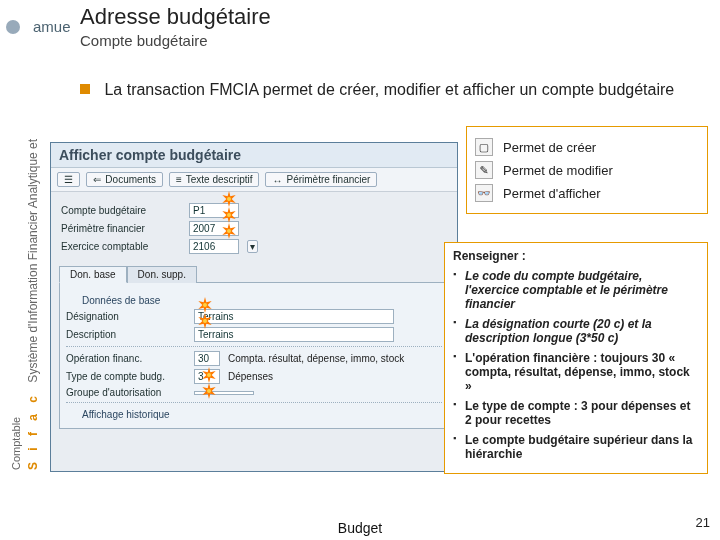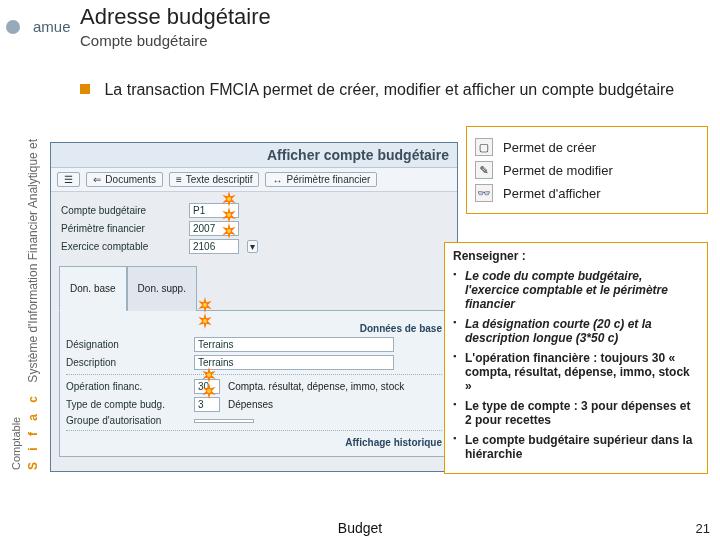--- a/index.html
+++ b/index.html
@@ -70,21 +70,20 @@
     position: absolute; left: 50px; top: 142px;
     width: 408px; height: 330px;
     border: 1px solid #5b7e9a;
     background: #e9edf2;
     font-size: 10px;
   }
   .sap-title {
     background: #e1eaf3; color: #3c4d5c;
     font-weight: bold; font-size: 14px; padding: 4px 8px;
     border-bottom: 1px solid #b9c7d3;
-    text-align: right;
   }
   .sap-toolbar {
     display: flex; gap: 6px; padding: 4px 6px;
     background: #f1f4f8; border-bottom: 1px solid #c7cfd8;
   }
   .sap-btn {
     display: flex; align-items: center; gap: 4px;
     background: #f6f7fa; border: 1px solid #9caec0;
     padding: 1px 6px; border-radius: 2px; font-size: 10px; color: #233;
     white-space: nowrap;
@@ -93,29 +92,29 @@
   .sap-form { padding: 8px 10px; }
   .sap-row { display: flex; align-items: center; margin: 3px 0; gap: 8px; }
   .sap-label { width: 120px; color: #233; }
   .sap-input {
     background: #fff; border: 1px solid #9db0c0; padding: 1px 3px;
     font-size: 10px; color: #133; min-width: 50px;
   }
   .sap-tabbar { padding: 0 8px; display: flex; gap: 0; }
   .sap-tab {
     background: #dfe6ee; border: 1px solid #9db0c0;
-    border-bottom: none; padding: 16px 10px; font-size: 10px;
+    border-bottom: none; padding: 2px 10px; font-size: 10px;
     position: relative; top: 1px;
   }
   .sap-tab.active { background: #eef3f8; border-bottom: 1px solid #eef3f8; z-index: 2; }
   .sap-panel {
     margin: 0 8px 8px 8px; border: 1px solid #9db0c0;
     background: #eef3f8; padding: 6px;
   }
-  .sap-section { color: #2b4660; font-weight: bold; margin: 6px 0 2px; text-align: right; }
+  .sap-section { color: #2b4660; font-weight: normal; margin: 6px 16px 2px; }
   .sap-hr { border-top: 1px dotted #9db0c0; margin: 4px 0; }
   .sap-check { width: 10px; height: 10px; border: 1px solid #6a7f92; display: inline-block; }
   .star {
     position: absolute; width: 16px; height: 16px;
     pointer-events: none;
   }
   .star svg { width: 16px; height: 16px; }
   .callout {
     position: absolute; right: 12px; top: 242px;
     width: 264px; border: 1px solid #e69a00;
@@ -129,21 +128,21 @@
     content: '▪'; position: absolute; left: 0; top: 0;
     font-style: normal; font-size: 9px; color: #222;
   }
   .callout li .n { font-style: normal; }
   .footer-center {
     position: absolute; bottom: 4px; left: 50%;
     transform: translateX(-50%);
     font-size: 14px; color: #111;
   }
   .pagenum {
-    position: absolute; bottom: 4px; right: 10px;
+    position: absolute; bottom: 10px; right: 10px;
     font-size: 13px; color: #222;
   }
 </style>
 </head>
 <body>
 
 <div class="logo">
   <span class="logo-ball"></span>
   <span class="logo-text">amue</span>
 </div>

